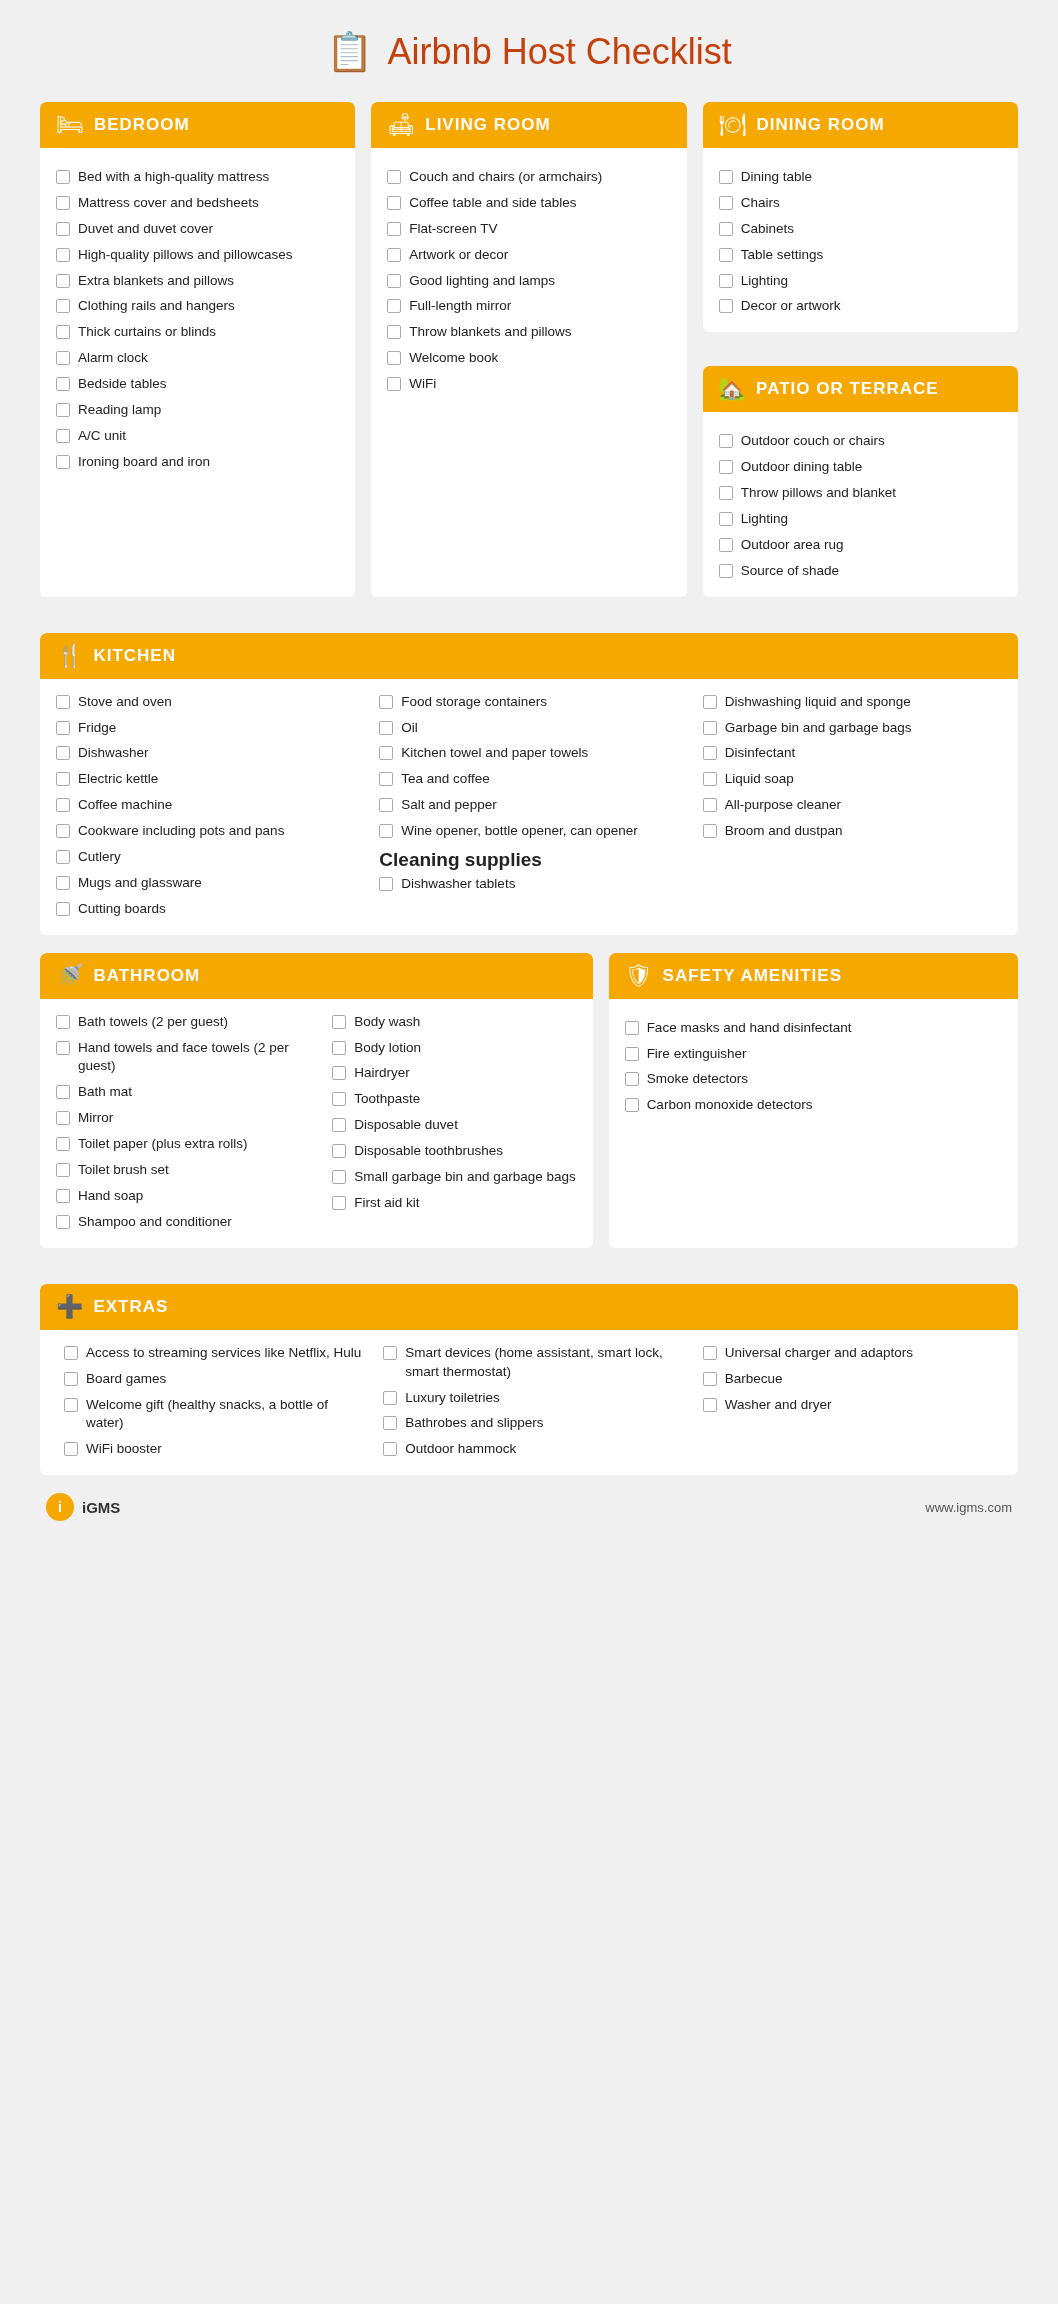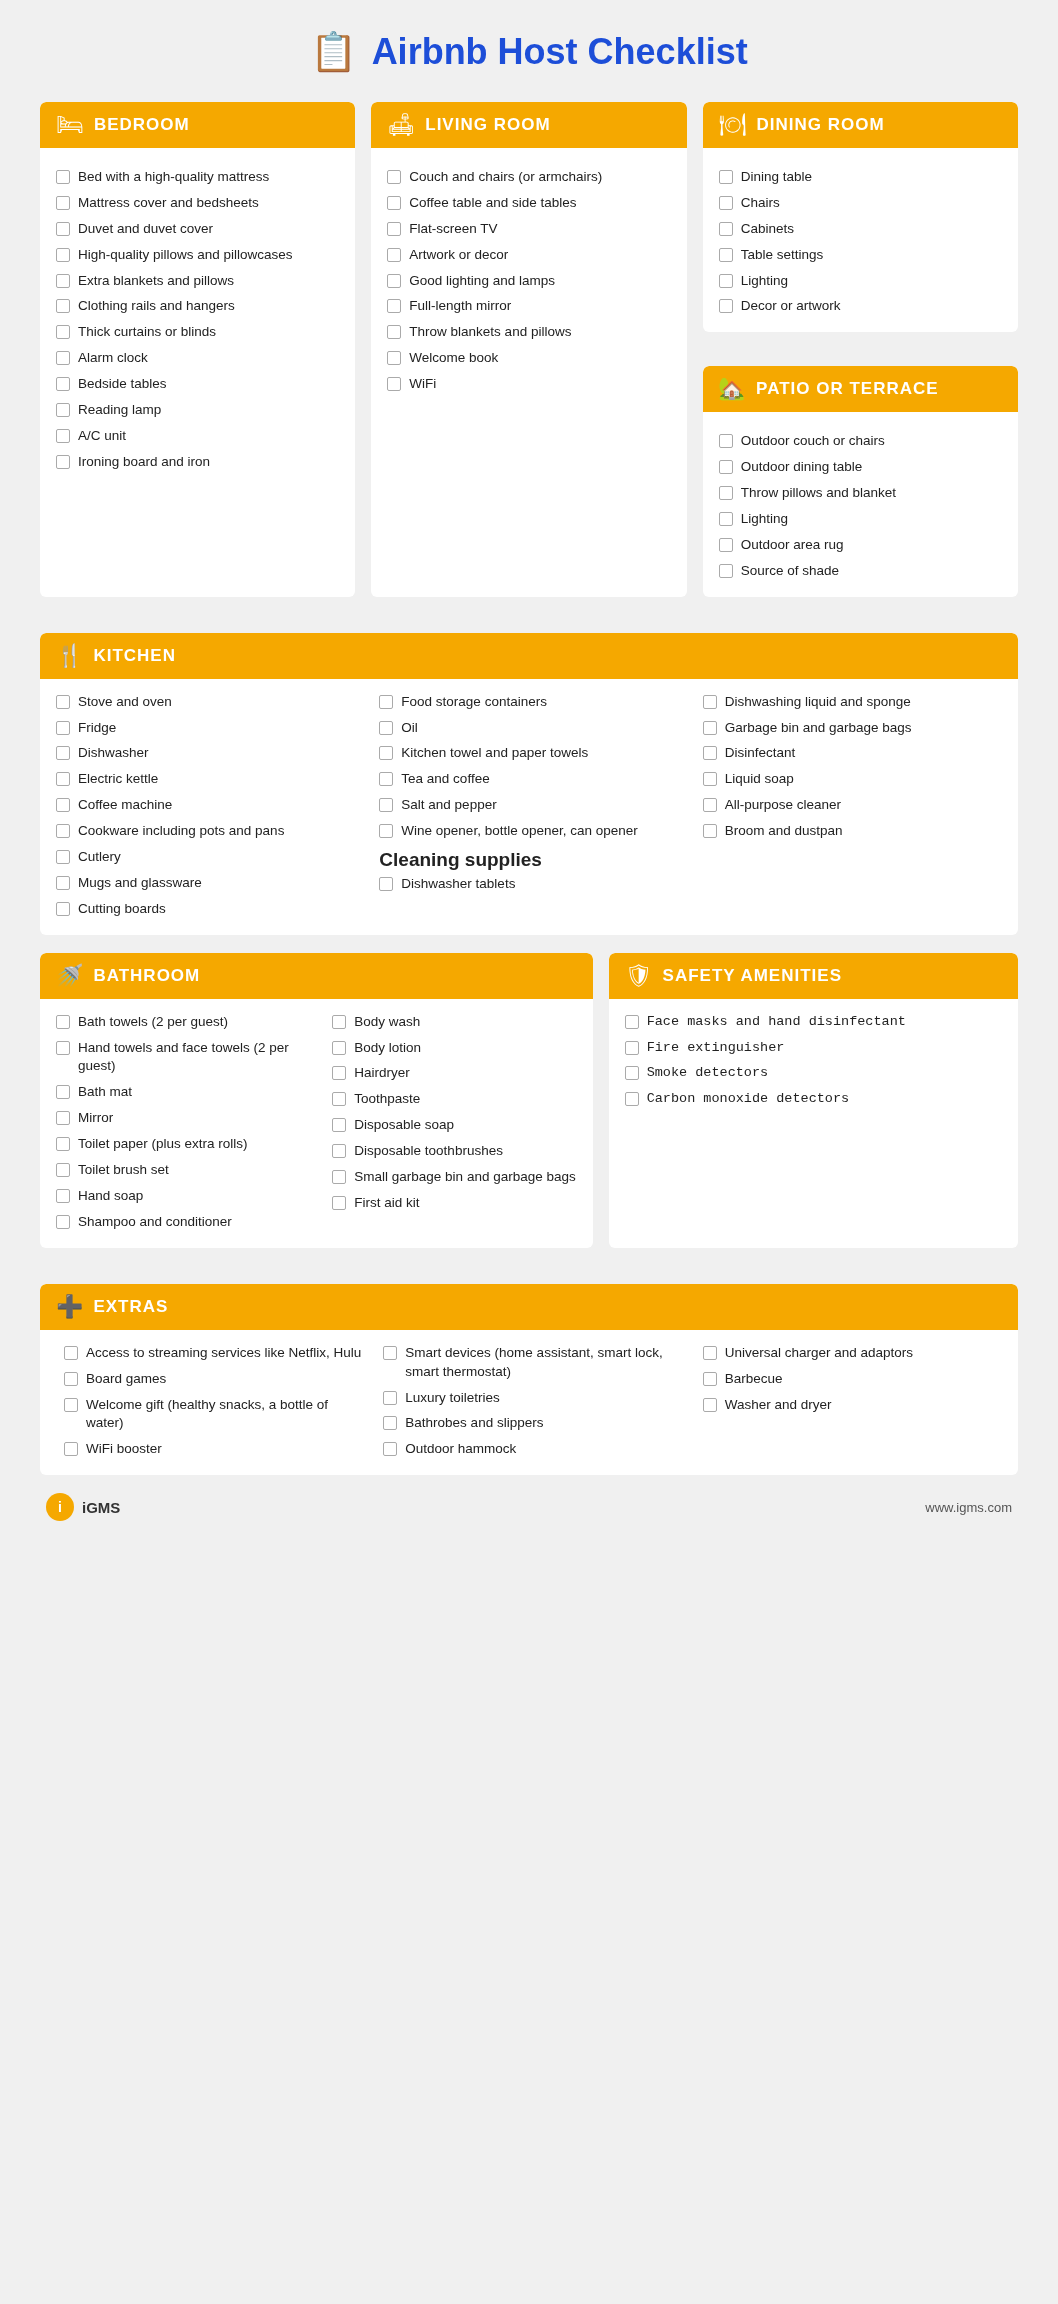--- a/index.html
+++ b/index.html
@@ -13,22 +13,22 @@
     .page-title-area {
       text-align: center;
       margin-bottom: 28px;
       display: flex;
       align-items: center;
       justify-content: center;
       gap: 14px;
     }
     .page-title-area h1 {
       font-size: 36px;
-      font-weight: 700;
-      color: #1d4ed8;
+      font-weight: 400;
+      color: #c2410c;
     }
     .title-icon {
       font-size: 38px;
     }
 
     
     .section-header {
       background: #F5A800;
       border-radius: 6px 6px 0 0;
       padding: 10px 16px;
@@ -84,22 +84,21 @@
       gap: 16px;
       margin-bottom: 18px;
     }
     .bathroom-body {
       display: grid;
       grid-template-columns: 1fr 1fr;
       gap: 6px 20px;
       padding: 14px 4px 16px 16px;
     }
     .safety-body {
-      padding: 14px 16px 16px 16px;
-      font-family: Liberation Mono, monospace;
+      padding: 20px 16px 16px 16px;
     }
 
     
     .extras-row {
       margin-bottom: 18px;
     }
     .extras-body {
       display: grid;
       grid-template-columns: 1fr 1fr 1fr;
       gap: 8px 20px;
@@ -507,21 +506,21 @@
           <div class="checklist-item">
             <div class="checkbox"></div>
             <span>Hairdryer</span>
           </div>
           <div class="checklist-item">
             <div class="checkbox"></div>
             <span>Toothpaste</span>
           </div>
           <div class="checklist-item">
             <div class="checkbox"></div>
-            <span>Disposable soap</span>
+            <span>Disposable duvet</span>
           </div>
           <div class="checklist-item">
             <div class="checkbox"></div>
             <span>Disposable toothbrushes</span>
           </div>
           <div class="checklist-item">
             <div class="checkbox"></div>
             <span>Small garbage bin and garbage bags</span>
           </div>
           <div class="checklist-item">

